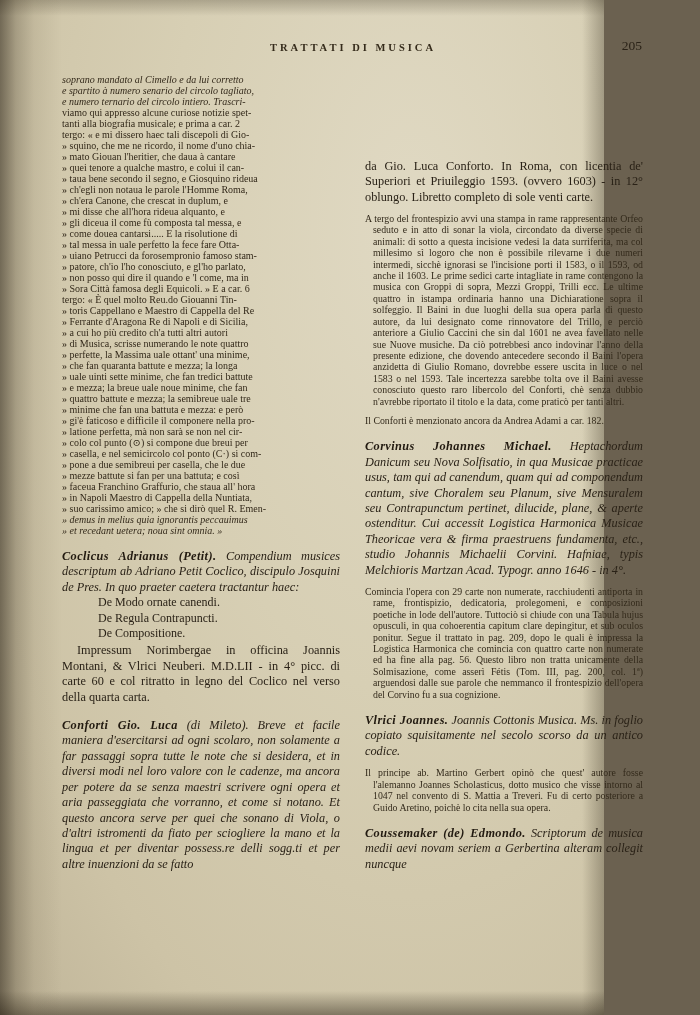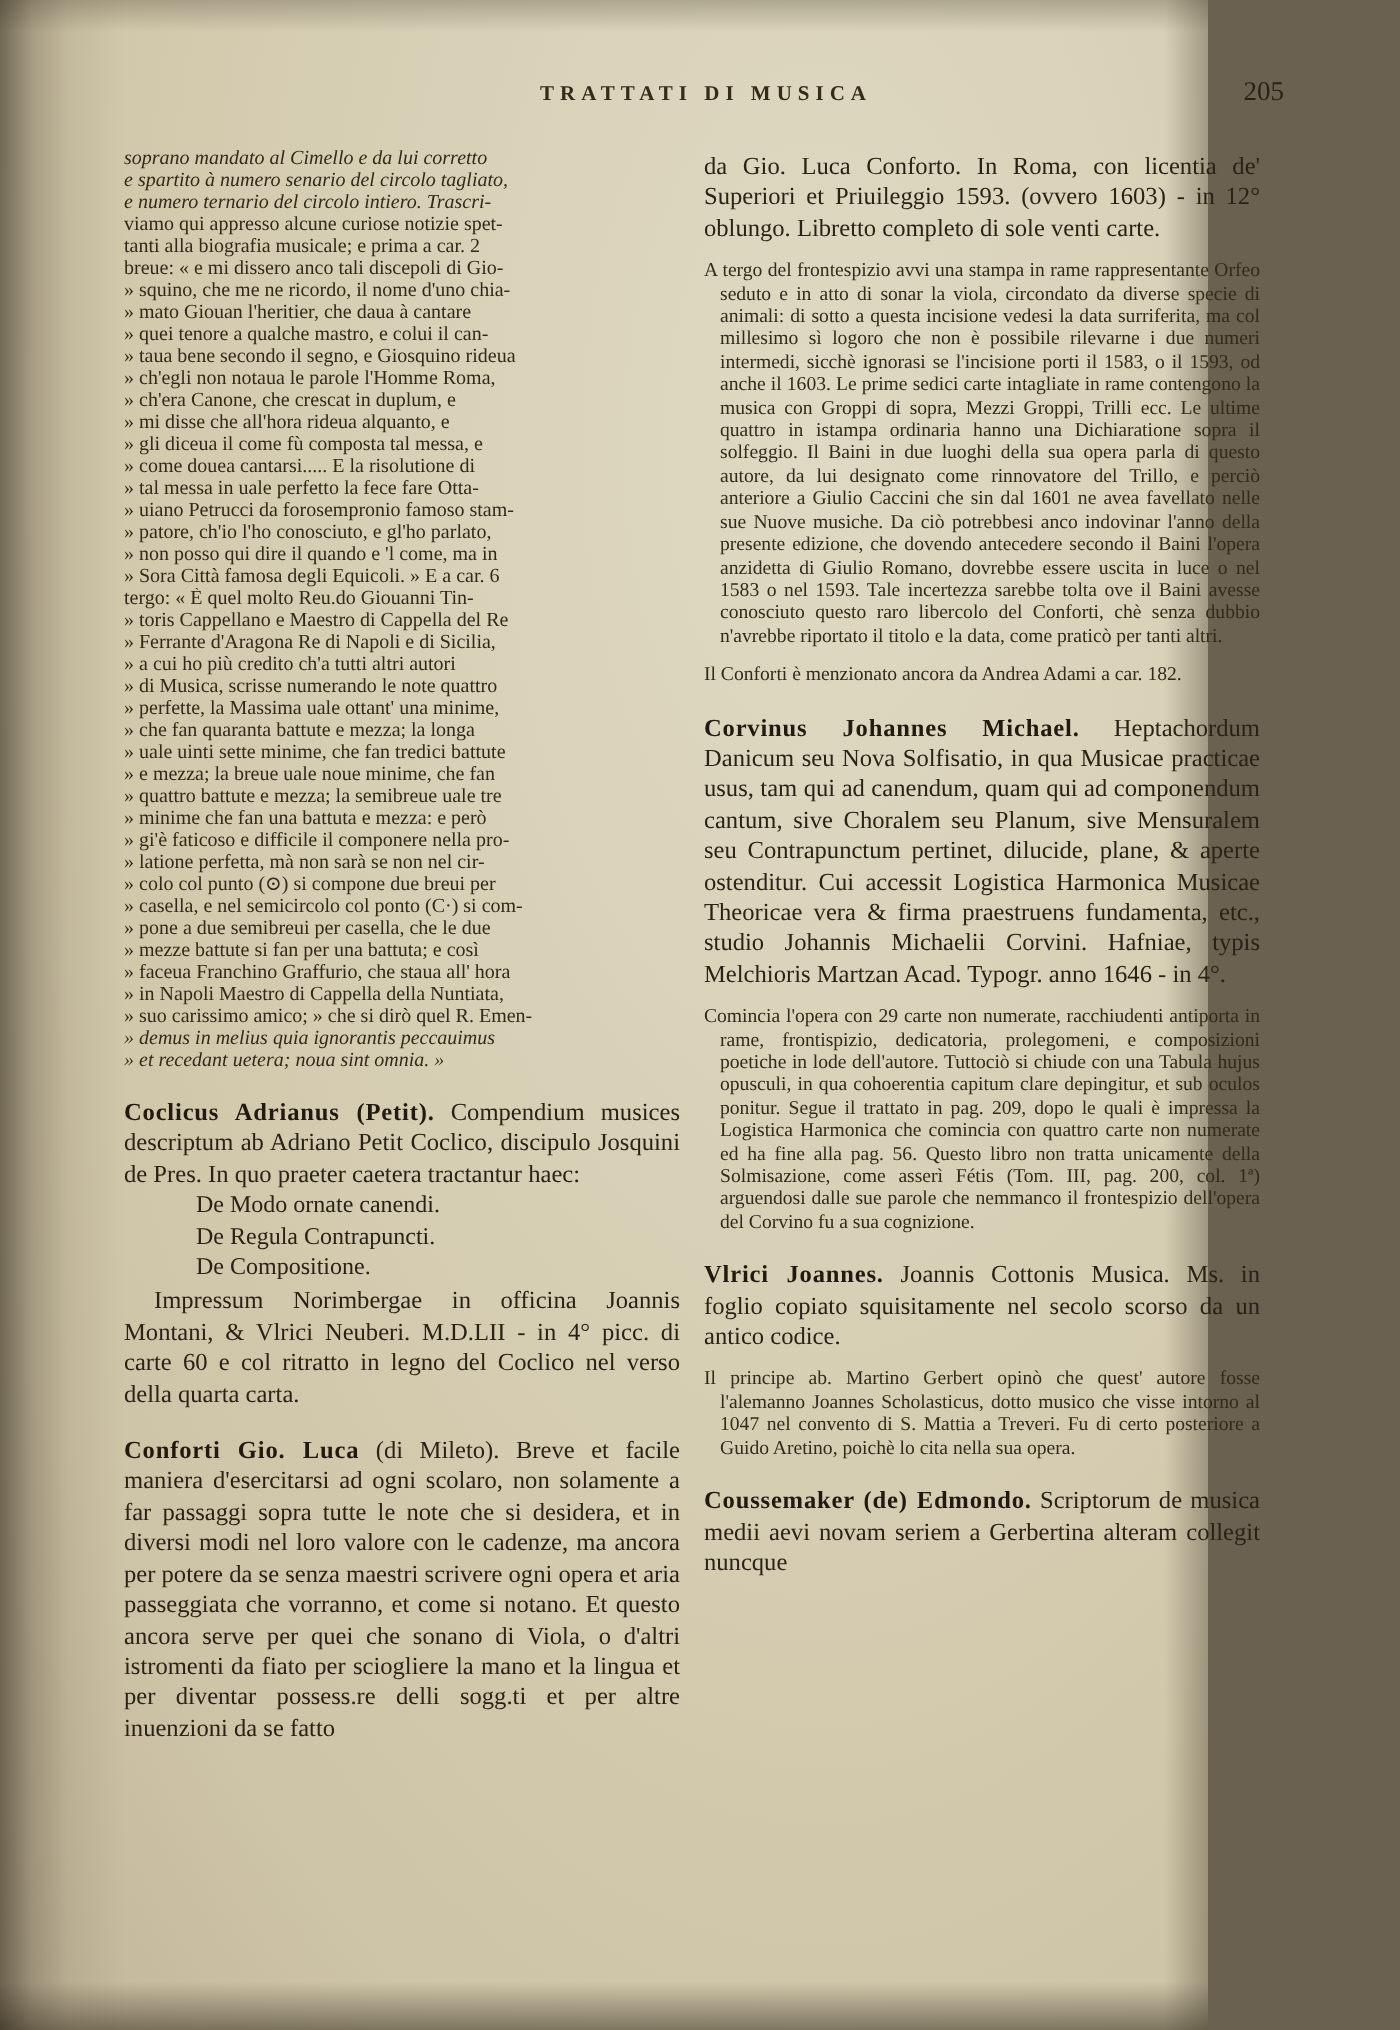--- a/index.html
+++ b/index.html
@@ -21,27 +21,27 @@
     color:#2a2217;
   }
   .content { position:absolute; left:62px; top:38px; width:582px; }
   .pagehead { position:relative; height:20px; margin-bottom:16px; }
   .running-title {
     position:absolute; left:50%; transform:translateX(-50%); top:4px;
     font-size:10.5px; font-weight:bold; letter-spacing:3px; color:#352b1b;
     white-space:nowrap;
   }
   .page-number { position:absolute; right:2px; top:0; font-size:13.5px; color:#2a2217; }
-  .columns { display:flex; gap:12px; align-items:flex-start; }
+  .columns { display:flex; gap:25px; align-items:flex-end; }
   .col { width:278px; }
   .quote-block { font-size:10px; line-height:11px; color:#33291a; }
   .qline { white-space:nowrap; overflow:hidden; }
   .qline.it { font-style:italic; }
   p.entry, p.para { font-size:12.3px; line-height:15.4px; text-align:justify; color:#2a2217; }
-  p.entry { margin-top:13px; }
+  p.entry { margin-top:13px;font-style:italic; }
   .entry-head { font-weight:bold; letter-spacing:0.4px; color:#221a10; }
   p.para { margin-top:2px; }
   p.para.indent { text-indent:15px; }
   .list-line { font-size:12px; line-height:15.4px; padding-left:36px; }
   p.small {
     font-size:9.8px; line-height:11.4px; text-align:justify;
     margin-top:8px; padding-left:8px; text-indent:-8px; color:#332a1b;
   }
 </style>
 </head>
@@ -54,21 +54,21 @@
       <div class="page-number">205</div>
     </div>
     <div class="columns">
       <div class="col">
           <div class="quote-block">
             <div class="qline it">soprano mandato al Cimello e da lui corretto</div>
             <div class="qline it">e spartito à numero senario del circolo tagliato,</div>
             <div class="qline it">e numero ternario del circolo intiero. Trascri-</div>
             <div class="qline">viamo qui appresso alcune curiose notizie spet-</div>
             <div class="qline">tanti alla biografia musicale; e prima a car. 2</div>
-            <div class="qline">breue: « e mi dissero anco tali discepoli di Gio-</div>
+            <div class="qline">tergo: « e mi dissero haec tali discepoli di Gio-</div>
             <div class="qline">» squino, che me ne ricordo, il nome d'uno chia-</div>
             <div class="qline">» mato Giouan l'heritier, che daua à cantare</div>
             <div class="qline">» quei tenore a qualche mastro, e colui il can-</div>
             <div class="qline">» taua bene secondo il segno, e Giosquino rideua</div>
             <div class="qline">» ch'egli non notaua le parole l'Homme Roma,</div>
             <div class="qline">» ch'era Canone, che crescat in duplum, e</div>
             <div class="qline">» mi disse che all'hora rideua alquanto, e</div>
             <div class="qline">» gli diceua il come fù composta tal messa, e</div>
             <div class="qline">» come douea cantarsi..... E la risolutione di</div>
             <div class="qline">» tal messa in uale perfetto la fece fare Otta-</div>

